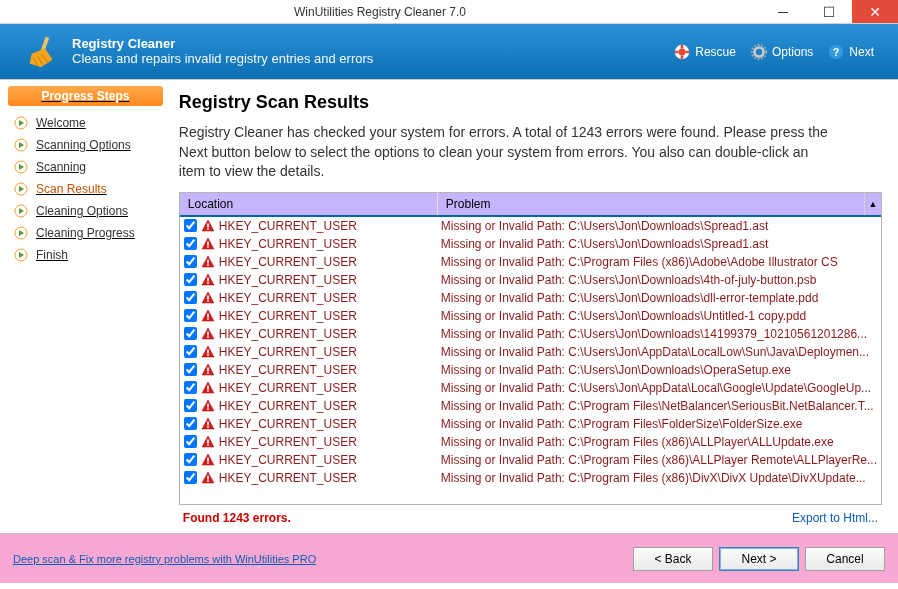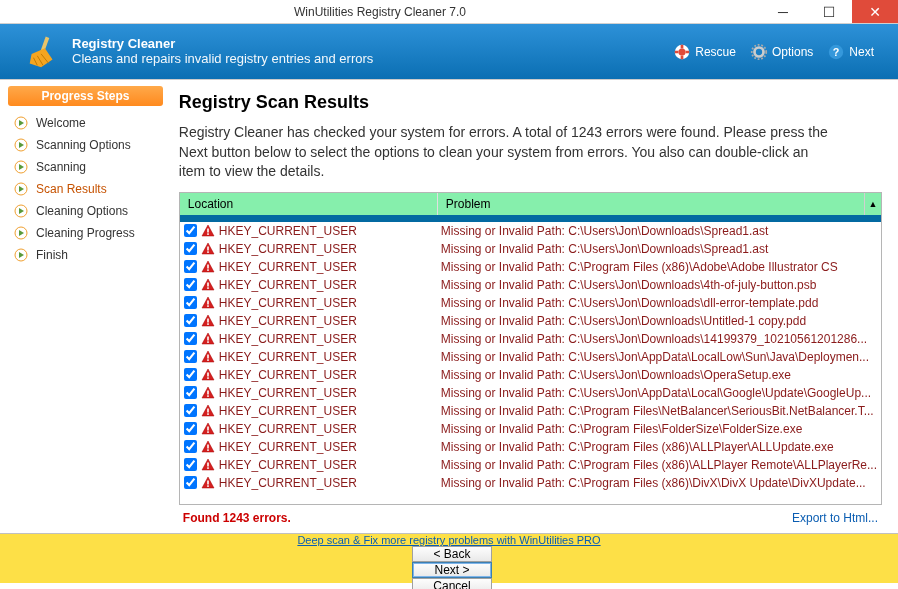--- a/index.html
+++ b/index.html
@@ -15,32 +15,32 @@
 .header-icon { width: 38px; height: 38px; margin-right: 10px; }
 .header-text { flex: 1; }
 .header-title { font-weight: bold; font-size: 13px; }
 .header-sub { font-size: 13px; opacity: .95; line-height: 1.2; }
 .header-actions { display: flex; gap: 14px; }
 .header-act { display: flex; align-items: center; gap: 4px; font-size: 12px; }
 .header-act svg { width: 18px; height: 18px; }
 
 .body { display: flex; height: 454px; background: #fff; border-top: 1px solid #ccc; }
 
-.sidebar { width: 185px; background: #fff; padding: 6px 6px 6px 8px; }
+.sidebar { width: 185px; background: #fff; padding: 6px 6px 6px 8px; text-decoration: underline; }
 .steps-hdr { background: linear-gradient(#ffa94a, #ff8a1e); color: #fff; font-weight: bold; font-size: 12px; text-align: center; padding: 3px 0; border-radius: 3px; margin-bottom: 6px; }
 .step { display: flex; align-items: center; padding: 4px 6px; font-size: 12px; color: #333; cursor: default; }
 .step-icon { width: 14px; height: 14px; margin-right: 8px; }
 .step.sel { color: #c65200; font-weight: 500; }
 
 .main { flex: 1; padding: 12px 16px 8px 10px; display: flex; flex-direction: column; }
 .main-title { font-weight: bold; font-size: 18px; margin-bottom: 10px; }
 .main-desc { font-size: 14px; color: #333; line-height: 1.4; margin-bottom: 10px; max-width: 650px; }
 
 .listbox { flex: 1; border: 1px solid #b5b5b5; display: flex; flex-direction: column; overflow: hidden; position: relative; }
-.list-hdr { display: flex; background: #86efac; border-bottom: 7px solid #0369a1; font-size: 12px; }
+.list-hdr { display: flex; background: #c4b5fd; border-bottom: 2px solid #0369a1; font-size: 12px; }
 .list-hdr .col { padding: 4px 8px; }
 .col-loc { width: 258px; border-right: 1px solid #e0e0e0; }
 .col-prob { flex: 1; }
 .scroll-gutter { width: 17px; border-left: 1px solid #d0d0d0; }
 
 .rows { flex: 1; overflow-y: scroll; overflow-x: hidden; }
 .rows::-webkit-scrollbar { width: 17px; }
 .rows::-webkit-scrollbar-track { background: #f0f0f0; }
 .rows::-webkit-scrollbar-thumb { background: #cdcdcd; border: 1px solid #a0a0a0; }
 .rows::-webkit-scrollbar-button { background: #f0f0f0; height: 17px; border: 1px solid #c0c0c0; }
@@ -48,21 +48,21 @@
 .row { display: flex; align-items: center; padding: 2px 4px; font-size: 12px; }
 .row input[type=checkbox] { margin-right: 4px; }
 .row .err-icon { width: 14px; height: 14px; margin-right: 4px; flex-shrink: 0; }
 .row .loc { width: 222px; color: #8a1a1a; }
 .row .prob { flex: 1; color: #8a1a1a; white-space: nowrap; overflow: hidden; text-overflow: ellipsis; }
 
 .summary { display: flex; justify-content: space-between; padding: 6px 4px 0; font-size: 12px; }
 .found { color: #c00; font-weight: bold; }
 .export { color: #0a5db2; cursor: pointer; }
 
-.footer { height: 50px; border-top: 1px solid #c0c0c0; display: flex; align-items: center; padding: 0 4px; background: #fde047; flex-direction: column; }
+.footer { height: 50px; border-top: 1px solid #c0c0c0; display: flex; align-items: center; padding: 0 13px; background: #f9a8d4; }
 .pro-link { color: #0a5db2; text-decoration: underline; font-size: 11px; }
 .footer-spacer { flex: 1; }
 .btn { width: 80px; height: 24px; margin-left: 6px; background: linear-gradient(#fdfdfd, #e9e9e9); border: 1px solid #a0a0a0; font-size: 12px; cursor: pointer; }
 .btn.primary { border: 1px solid #3c7fb1; box-shadow: 0 0 0 1px #7eb4ea inset; }
 </style>
 </head>
 <body>
 
 <div class="titlebar">
   <div class="titlebar-title">WinUtilities Registry Cleaner 7.0</div>

